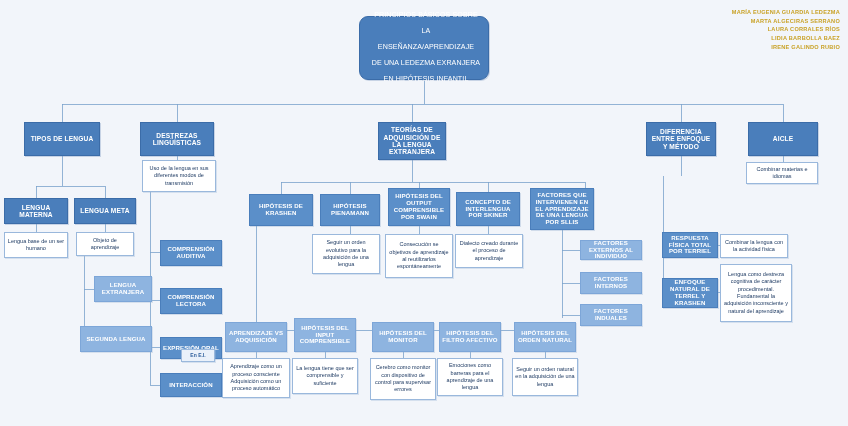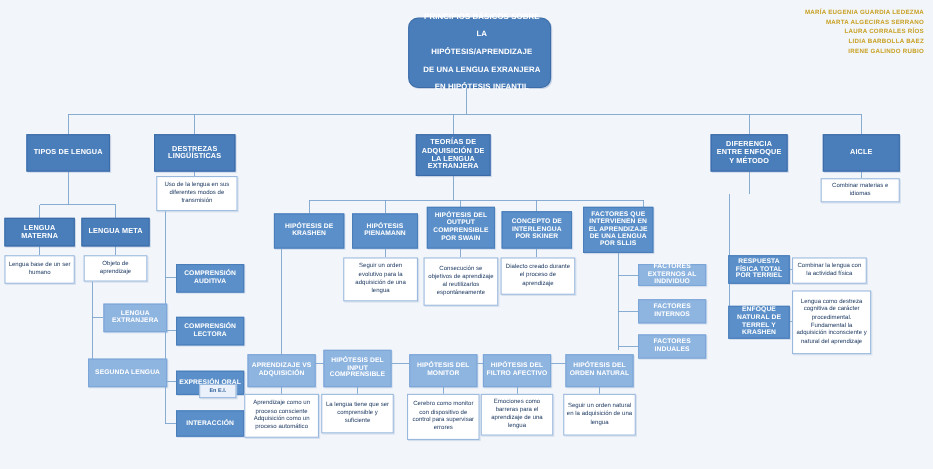--- a/index.html
+++ b/index.html
@@ -22,25 +22,24 @@
     z-index:2;
   }
   .node span{display:block;width:100%;padding:0 2px;}
 
   
   .root{
     background:#4a7ebb;
     border:1px solid #3b6ca8;
     border-radius:9px;
     color:#ffffff;
-    font-weight:bold;
+    font-weight:normal;
     font-size:7.1px;
     letter-spacing:.1px;
     box-shadow:1px 1px 0 rgba(120,150,190,.35);
-    margin-left:12px;
   }
   
   .lvl1{
     background:#4a7ebb;
     border:1px solid #3b6ca8;
     color:#ffffff;
     font-weight:bold;
     font-size:6.6px;
     letter-spacing:.15px;
     box-shadow:1px 1px 0 rgba(120,150,190,.35);
@@ -178,22 +177,22 @@
     <div>MARTA ALGECIRAS SERRANO</div>
     <div>LAURA CORRALES RÍOS</div>
     <div>LIDIA BARBOLLA BAEZ</div>
     <div>IRENE GALINDO RUBIO</div>
   </div>
 
   <div class="node root" style="left:359px;top:16px;width:130px;height:64px;">
     <span>
       <span>PRINCIPIOS BÁSICOS SOBRE</span><br>
       <span>LA</span><br>
-      <span>HIPÓTESIS/APRENDIZAJE</span><br>
-      <span>DE UNA LENGUA EXRANJERA</span><br>
+      <span>ENSEÑANZA/APRENDIZAJE</span><br>
+      <span>DE UNA LEDEZMA EXRANJERA</span><br>
       <span>EN HIPÓTESIS INFANTIL</span>
     </span>
   </div>
 
   <div class="node lvl1" style="left:24px;top:122px;width:76px;height:34px;">
     <span>TIPOS DE LENGUA</span>
   </div>
 
   <div class="node lvl1" style="left:4px;top:198px;width:64px;height:26px;">
     <span>LENGUA MATERNA</span>

